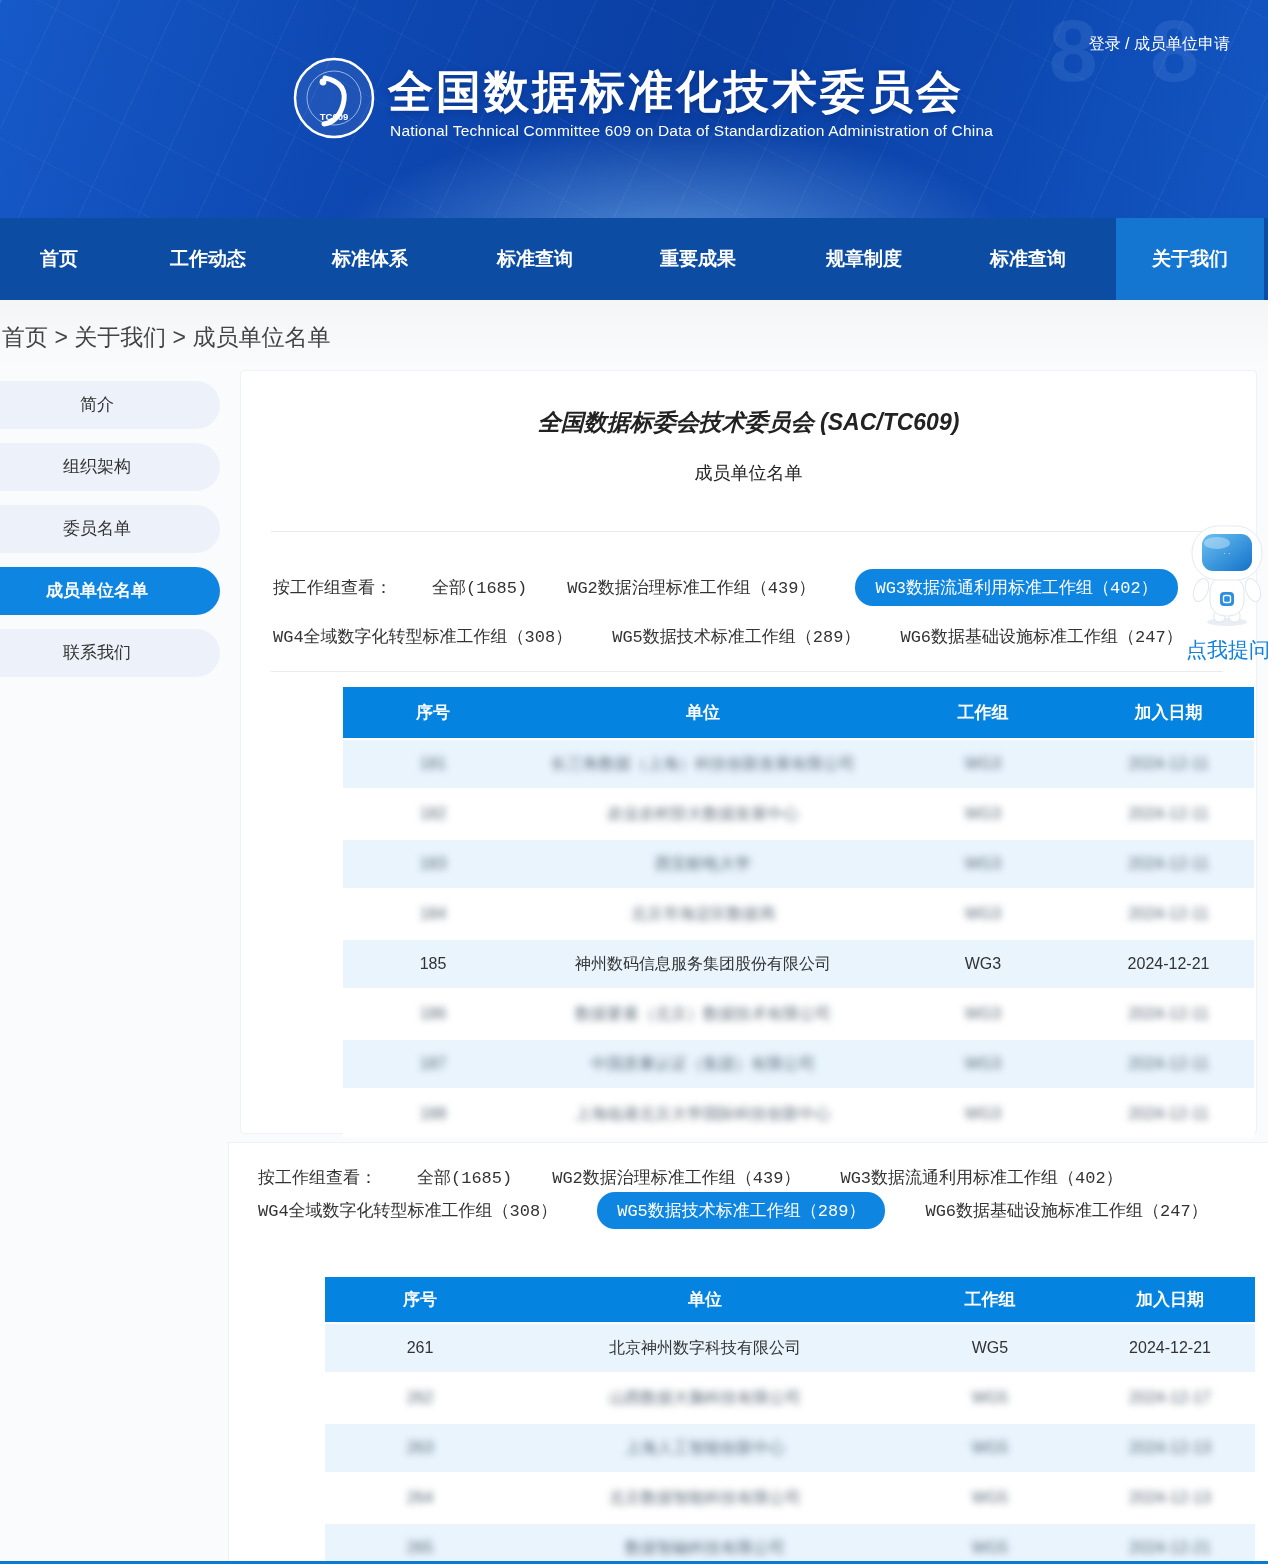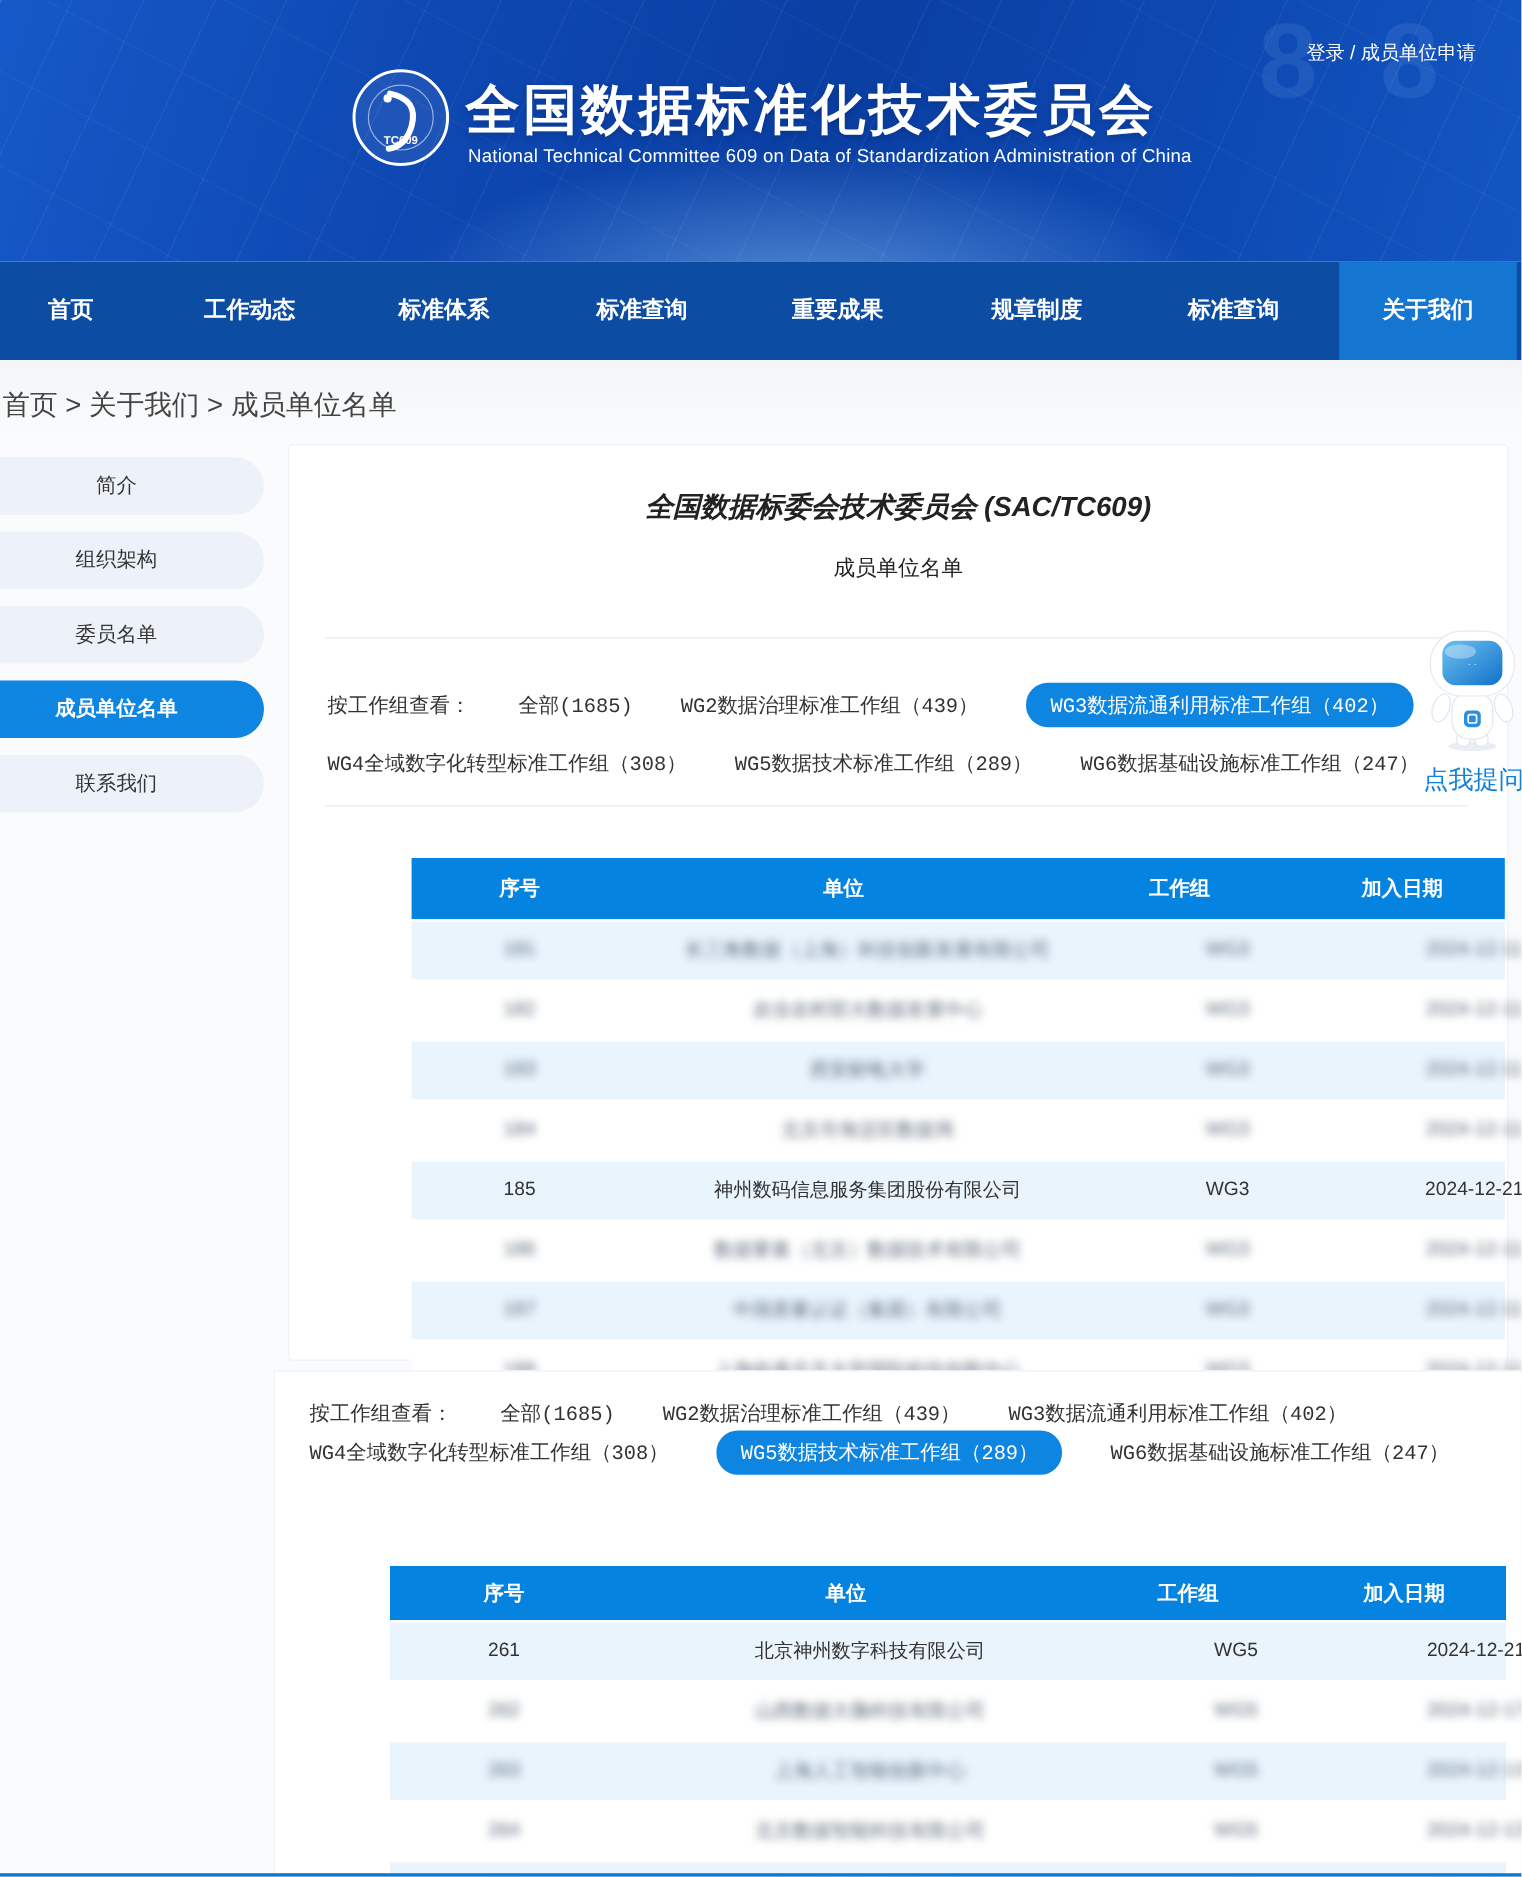--- a/index.html
+++ b/index.html
@@ -52,28 +52,28 @@
     font-size:23px;color:#222;font-weight:bold;font-style:italic;}
   .page-subtitle{position:absolute;left:0;width:1015px;top:90px;text-align:center;
     font-size:18px;color:#222;}
   .divider{position:absolute;left:30px;width:952px;height:1px;background:#e9eaee;}
   
   .filter-row{position:absolute;display:flex;align-items:center;gap:40px;font-size:17px;color:#333;white-space:nowrap;}
   .filter-label{color:#333;}
   .filter-item{cursor:pointer;font-family:Liberation Mono, monospace;}
   .filter-item.active{background:#0f85e2;color:#fff;border-radius:18px;padding:7px 20px;}
   
-  .tbl{position:absolute;margin-top:28px;}
+  .tbl{position:absolute;}
   .tr{display:grid;}
   .t1 .tr{grid-template-columns:180px 360px 200px 171px;}
   .t2 .tr{grid-template-columns:190px 380px 190px 170px;}
   .th{background:#0583e0;color:#fff;font-size:17px;font-weight:bold;height:51px;}
   .t2 .th{height:45px;}
   .td,.hc{display:flex;align-items:center;justify-content:center;}
-  .row{height:48px;font-size:16px;color:#333;background:#fff;gap:20px;}
+  .row{height:48px;font-size:16px;color:#333;background:#fff;}
   .row.alt{background:#e9f4fd;border-top:2px solid #fff;border-bottom:2px solid #fff;}
   .blurred .td{filter:blur(3.5px);color:#5c6b7a;}
   
   .assistant{position:absolute;left:1184px;top:522px;width:86px;height:108px;cursor:pointer;}
   .assistant-label{position:absolute;left:1178px;top:636px;width:100px;text-align:center;
     font-size:21px;color:#1080dd;cursor:pointer;}
   
   .footer-strip{position:absolute;left:0;bottom:0;width:1268px;height:3px;background:#0a7ad2;}
 </style>
 </head>

